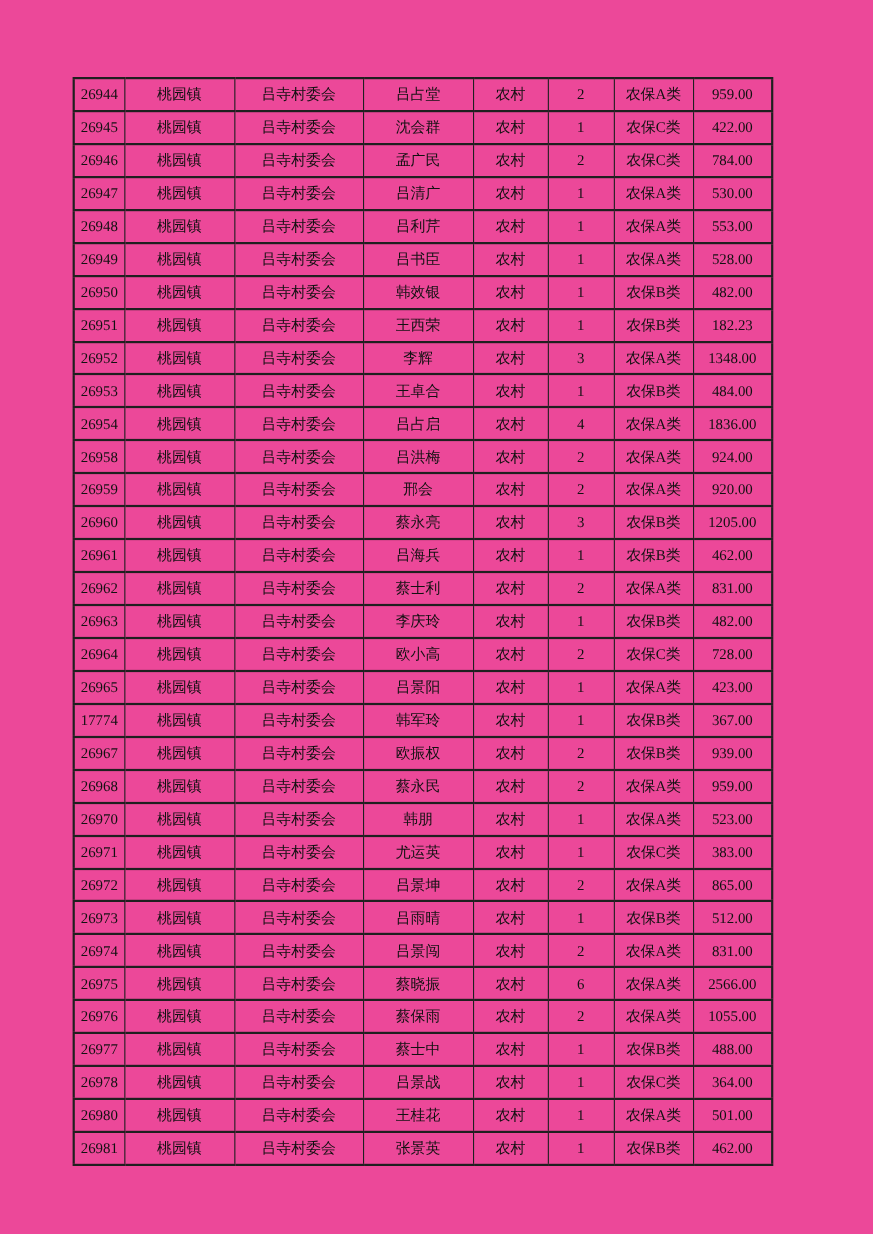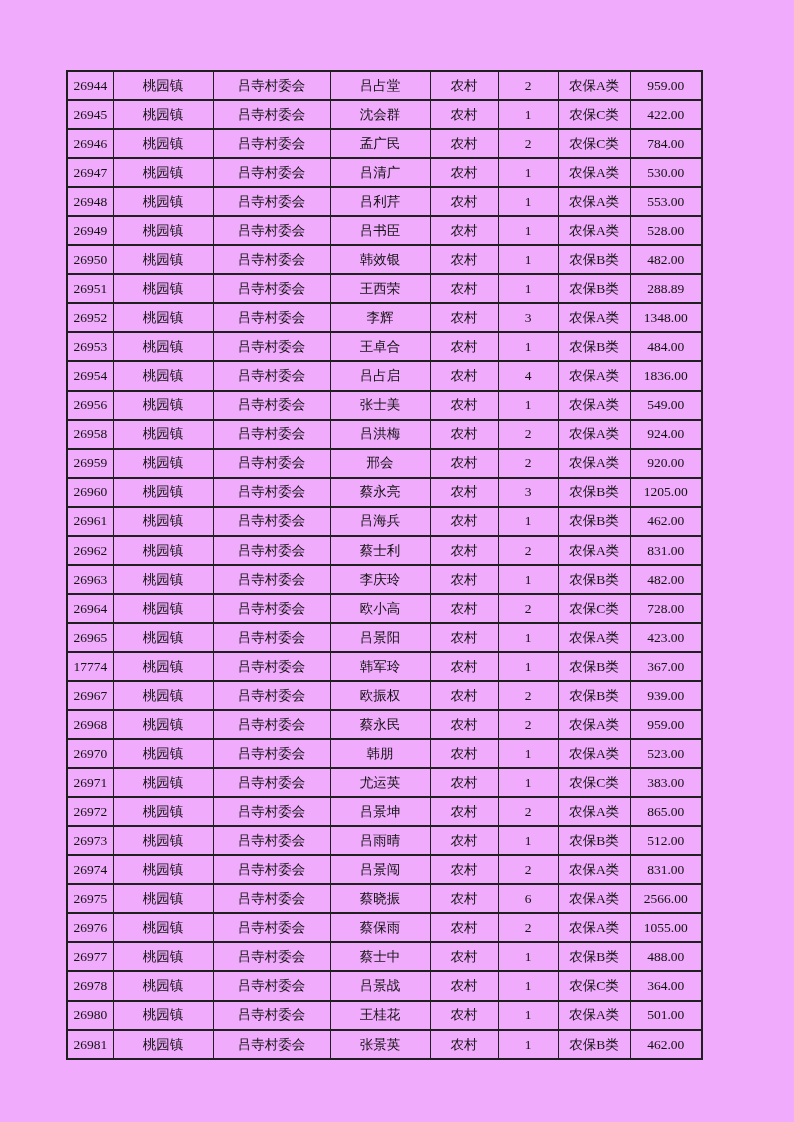--- a/index.html
+++ b/index.html
@@ -6,21 +6,21 @@
   html, body {
     width: 794px;
     height: 1122px;
     background: #ffffff;
     font-family: "Liberation Serif", "DejaVu Serif", serif;
   }
   .page {
     position: relative;
     width: 794px;
     height: 1122px;
-    background: #f0abfc;
+    background: #ec4899;
     overflow: hidden;
   }
   table.records {
     position: absolute;
     left: 66px;
     top: 70px;
     width: 637px;
     height: 990px;
     border-collapse: collapse;
     table-layout: fixed;
@@ -128,21 +128,21 @@
           <td>482.00</td>
         </tr>
         <tr>
           <td>26951</td>
           <td>桃园镇</td>
           <td>吕寺村委会</td>
           <td>王西荣</td>
           <td>农村</td>
           <td>1</td>
           <td>农保B类</td>
-          <td>288.89</td>
+          <td>182.23</td>
         </tr>
         <tr>
           <td>26952</td>
           <td>桃园镇</td>
           <td>吕寺村委会</td>
           <td>李辉</td>
           <td>农村</td>
           <td>3</td>
           <td>农保A类</td>
           <td>1348.00</td>
@@ -159,30 +159,20 @@
         </tr>
         <tr>
           <td>26954</td>
           <td>桃园镇</td>
           <td>吕寺村委会</td>
           <td>吕占启</td>
           <td>农村</td>
           <td>4</td>
           <td>农保A类</td>
           <td>1836.00</td>
-        </tr>
-        <tr>
-          <td>26956</td>
-          <td>桃园镇</td>
-          <td>吕寺村委会</td>
-          <td>张士美</td>
-          <td>农村</td>
-          <td>1</td>
-          <td>农保A类</td>
-          <td>549.00</td>
         </tr>
         <tr>
           <td>26958</td>
           <td>桃园镇</td>
           <td>吕寺村委会</td>
           <td>吕洪梅</td>
           <td>农村</td>
           <td>2</td>
           <td>农保A类</td>
           <td>924.00</td>

